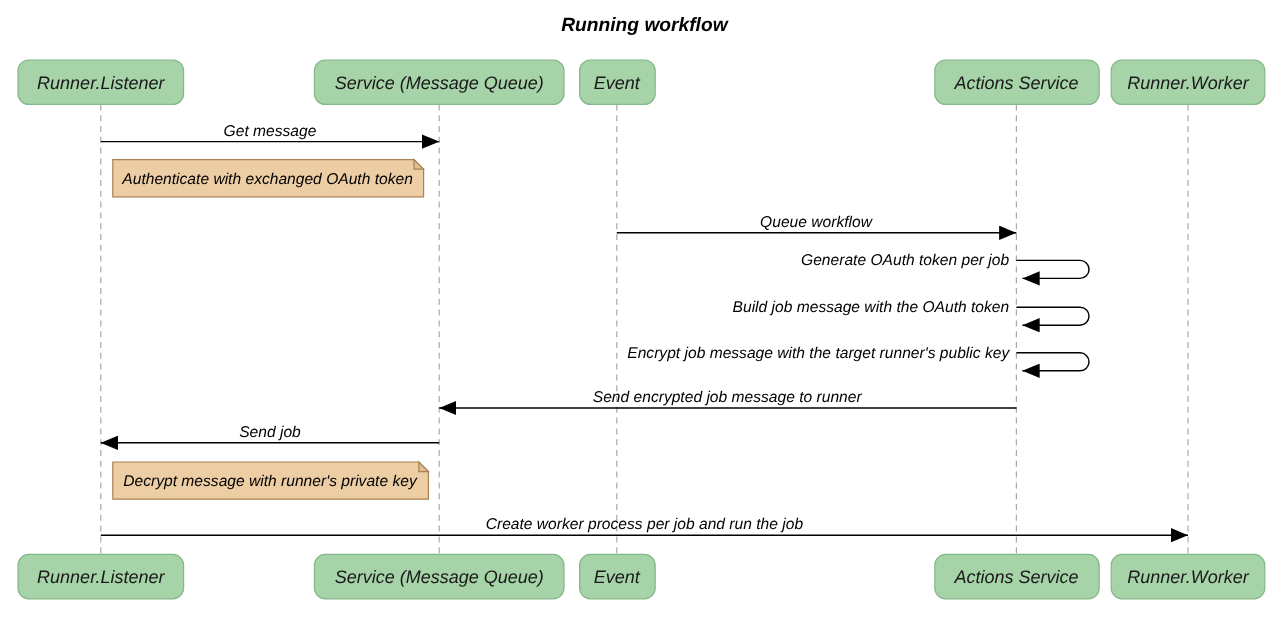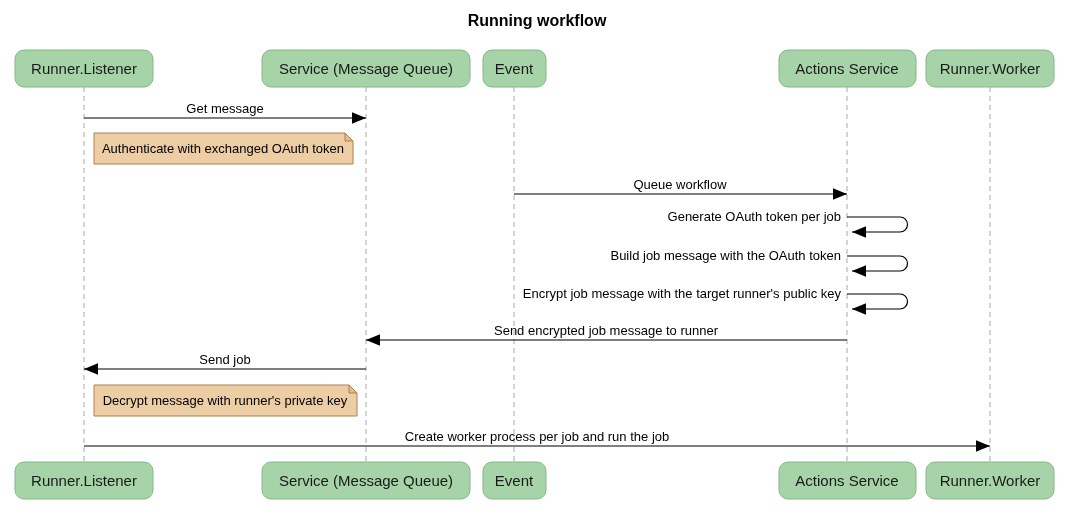--- a/index.html
+++ b/index.html
@@ -7,20 +7,21 @@
     padding: 0;
     background: #ffffff;
     font-family: "Liberation Sans", sans-serif;
   }
   .stage {
     position: relative;
     width: 1072px;
     height: 523px;
     background: #ffffff;
     overflow: hidden;
+    font-style: italic;
   }
   svg { display: block; }
   .lifeline {
     stroke: #a9a9a9;
     stroke-width: 1;
     stroke-dasharray: 5 4;
   }
   .actor-rect {
     stroke: #84b788;
     stroke-width: 1;

